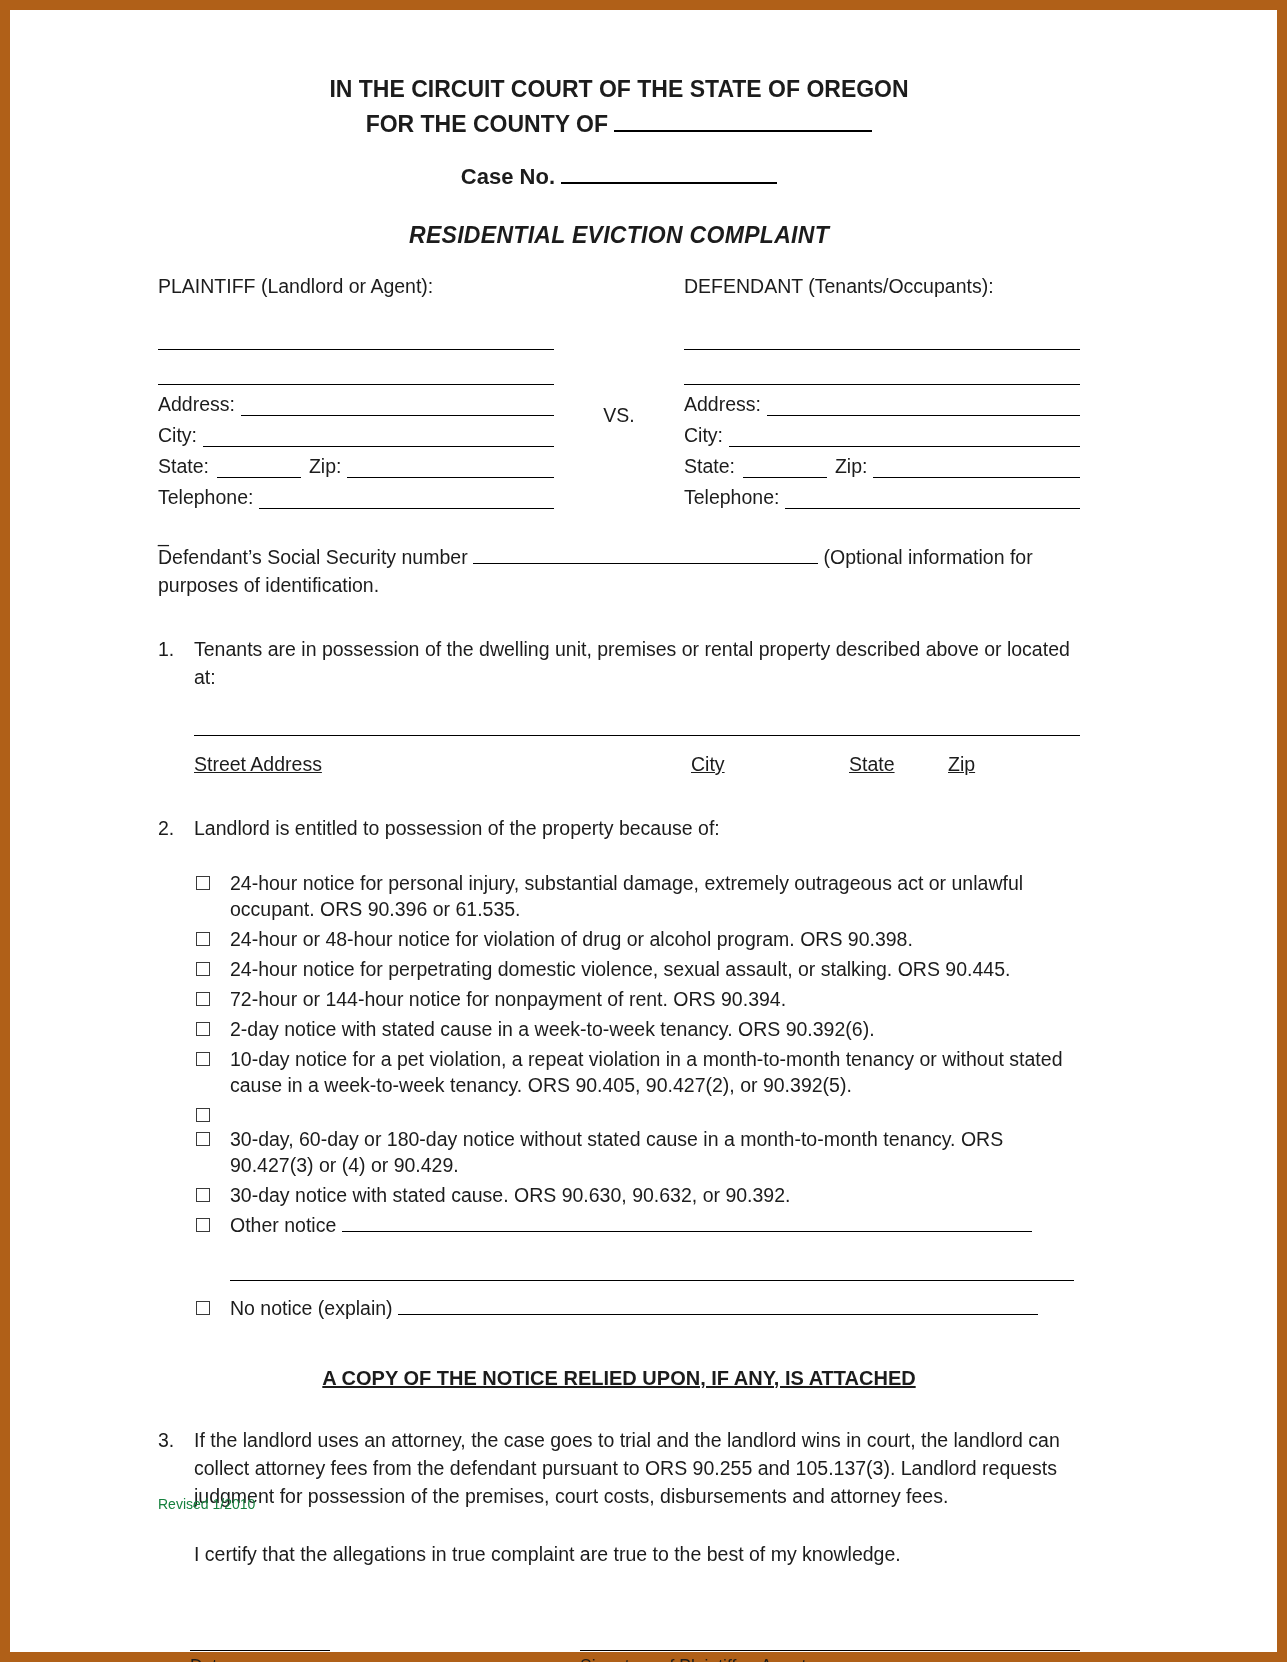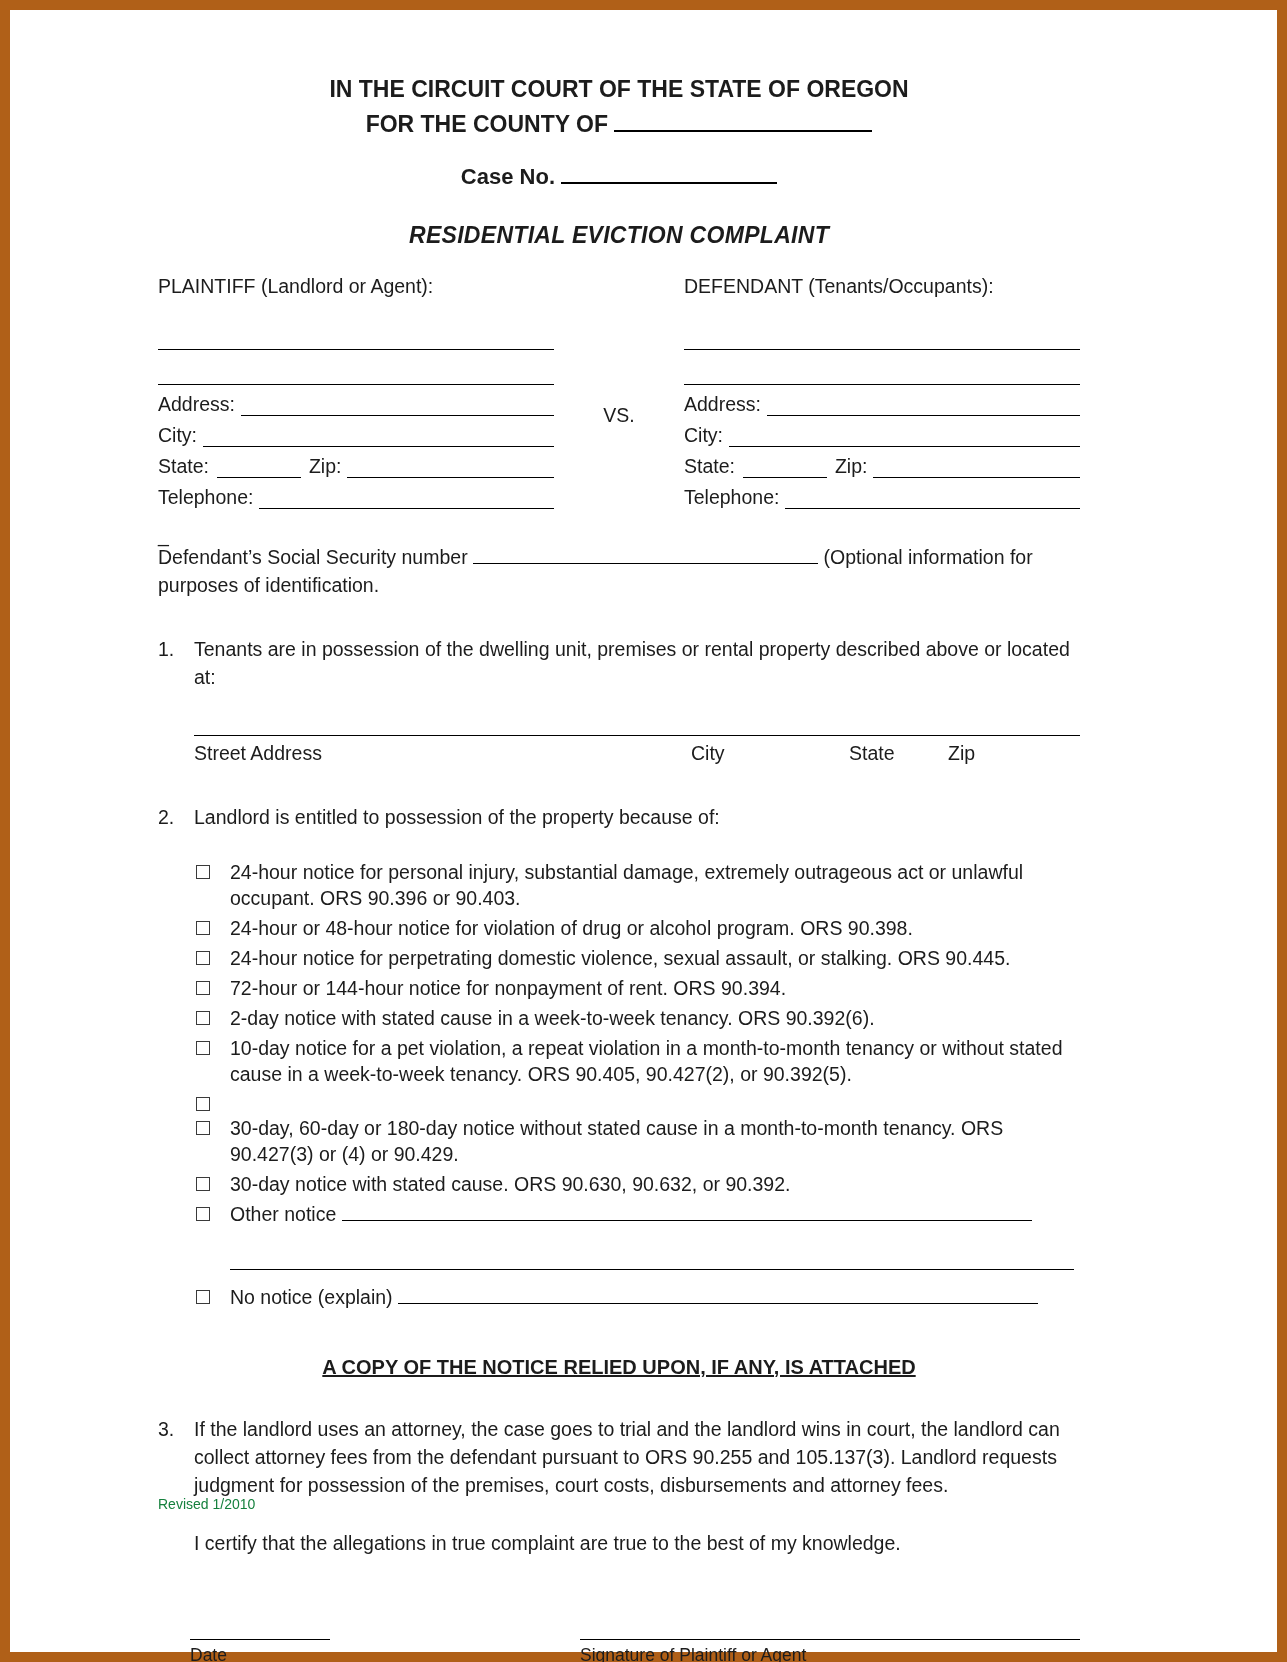--- a/index.html
+++ b/index.html
@@ -36,21 +36,21 @@
   
   .ssn-block { margin-top:18px; font-size:19.5px; line-height:28px; }
   .stray { line-height:16px; }
 
   
   .item { display:flex; margin-top:36px; font-size:19.5px; line-height:28px; }
   .item-num { width:36px; flex:none; }
   .item-body { flex:1; }
 
   .addr-line { border-bottom:1px solid #000; height:44px; }
-  .addr-labels { display:flex; margin-top:3px; }
+  .addr-labels { display:flex; margin-top:14px;text-decoration:underline; }
   .addr-labels .c1 { width:497px; }
   .addr-labels .c2 { width:158px; }
   .addr-labels .c3 { width:99px; }
 
   
   .chk-list { margin-top:26px; }
   .chk { display:flex; line-height:26px; padding:2px 0; }
   .box { width:14px; height:14px; border:1.5px solid #3a3a3a; flex:none; margin:6px 20px 0 2px; box-sizing:border-box; }
   .chk-text { flex:1; }
   .chk-text .ul-fill { display:inline-block; border-bottom:1px solid #000; width:690px; max-width:100%; }
@@ -166,21 +166,21 @@
     </div>
 
     <div class="item">
       <div class="item-num">2.</div>
       <div class="item-body">
         <div>Landlord is entitled to possession of the property because of:</div>
         <div class="chk-list">
 
           <div class="chk">
             <span class="box"></span>
-            <span class="chk-text">24-hour notice for personal injury, substantial damage, extremely outrageous act or unlawful occupant.  ORS 90.396 or 90.403.</span>
+            <span class="chk-text">24-hour notice for personal injury, substantial damage, extremely outrageous act or unlawful occupant.  ORS 90.396 or 61.535.</span>
           </div>
           <div class="chk">
             <span class="box"></span>
             <span class="chk-text">24-hour or 48-hour notice for violation of drug or alcohol program.  ORS 90.398.</span>
           </div>
           <div class="chk">
             <span class="box"></span>
             <span class="chk-text">24-hour notice for perpetrating domestic violence, sexual assault, or stalking.  ORS 90.445.</span>
           </div>
           <div class="chk">

